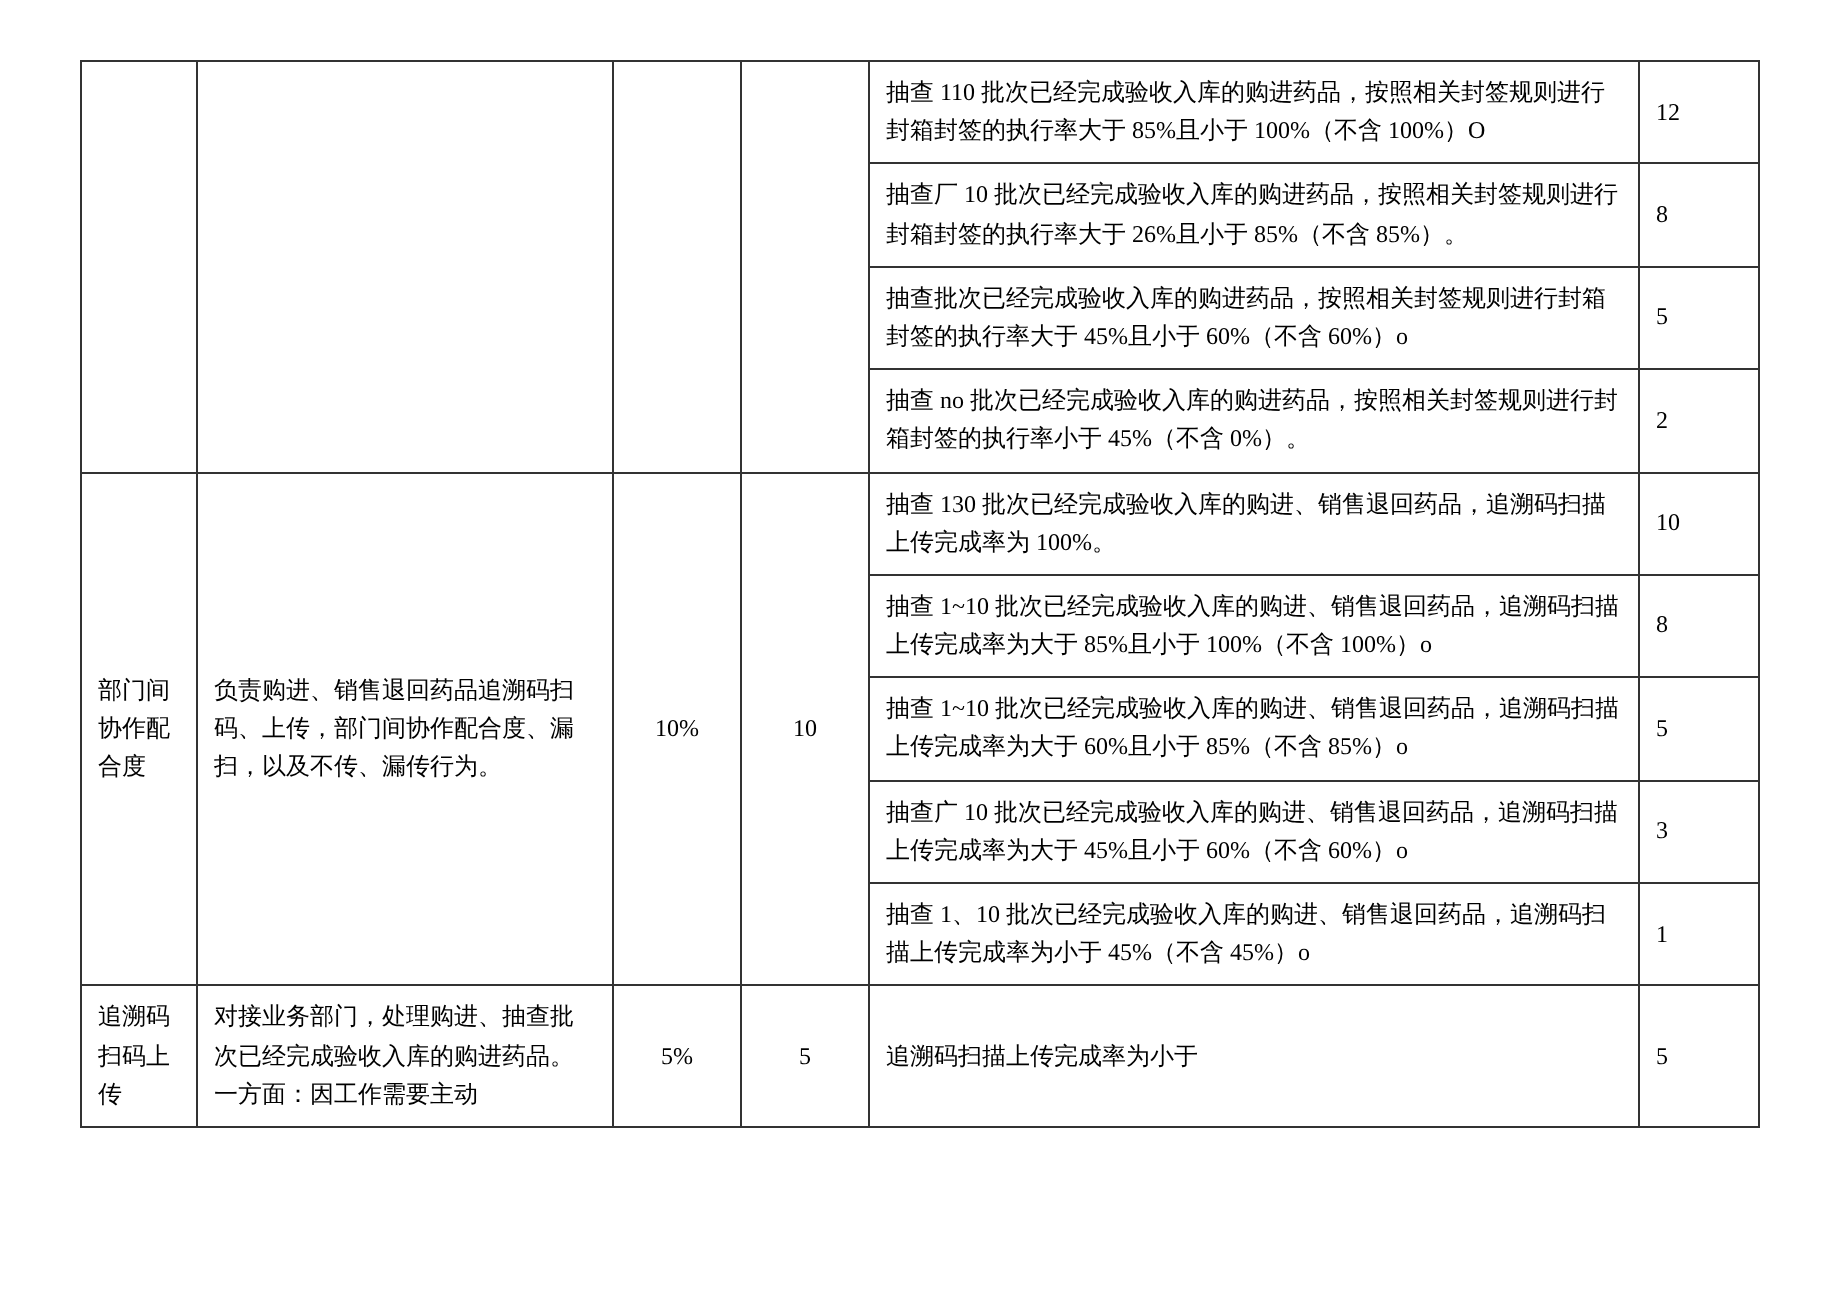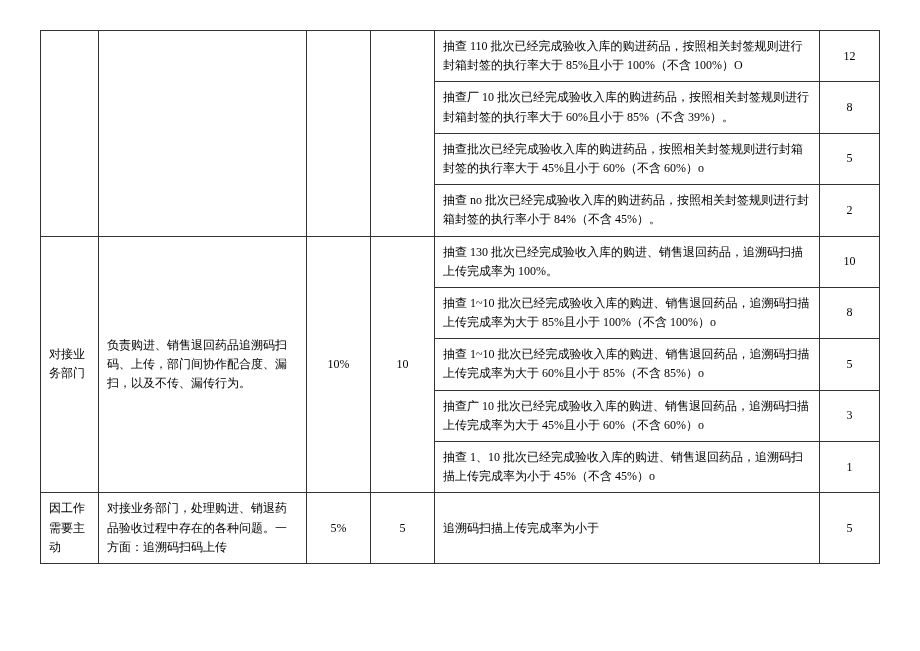--- a/index.html
+++ b/index.html
@@ -19,21 +19,21 @@
       padding: 6px 8px;
       font-size: 12px;
       line-height: 1.6;
       vertical-align: middle;
     }
     .col-name { width: 58px; }
     .col-desc { width: 208px; }
     .col-pct { width: 64px; text-align: center; margin-top: 43px; }
     .col-score { width: 64px; text-align: center; }
     .col-criteria { width: auto; }
-    .col-val { width: 60px; text-align: center; }
+    .col-val { width: 60px; text-align: left; }
   </style>
 </head>
 <body>
 
 <table>
   <colgroup>
     <col class="col-name">
     <col class="col-desc">
     <col class="col-pct">
     <col class="col-score">
@@ -44,34 +44,34 @@
 
     <tr>
       <td rowspan="4"></td>
       <td rowspan="4"></td>
       <td rowspan="4"></td>
       <td rowspan="4"></td>
       <td>抽查 110 批次已经完成验收入库的购进药品，按照相关封签规则进行封箱封签的执行率大于 85%且小于 100%（不含 100%）O</td>
       <td class="col-val">12</td>
     </tr>
     <tr>
-      <td>抽查厂 10 批次已经完成验收入库的购进药品，按照相关封签规则进行封箱封签的执行率大于 60%且小于 85%（不含 39%）。</td>
+      <td>抽查厂 10 批次已经完成验收入库的购进药品，按照相关封签规则进行封箱封签的执行率大于 26%且小于 85%（不含 85%）。</td>
       <td class="col-val">8</td>
     </tr>
     <tr>
       <td>抽查批次已经完成验收入库的购进药品，按照相关封签规则进行封箱封签的执行率大于 45%且小于 60%（不含 60%）o</td>
       <td class="col-val">5</td>
     </tr>
     <tr>
-      <td>抽查 no 批次已经完成验收入库的购进药品，按照相关封签规则进行封箱封签的执行率小于 84%（不含 45%）。</td>
+      <td>抽查 no 批次已经完成验收入库的购进药品，按照相关封签规则进行封箱封签的执行率小于 45%（不含 0%）。</td>
       <td class="col-val">2</td>
     </tr>
 
     <tr>
-      <td rowspan="5">对接业务部门</td>
+      <td rowspan="5">部门间协作配合度</td>
       <td rowspan="5">负责购进、销售退回药品追溯码扫码、上传，部门间协作配合度、漏扫，以及不传、漏传行为。</td>
       <td rowspan="5" class="col-pct">10%</td>
       <td rowspan="5" class="col-score">10</td>
       <td>抽查 130 批次已经完成验收入库的购进、销售退回药品，追溯码扫描上传完成率为 100%。</td>
       <td class="col-val">10</td>
     </tr>
     <tr>
       <td>抽查 1~10 批次已经完成验收入库的购进、销售退回药品，追溯码扫描上传完成率为大于 85%且小于 100%（不含 100%）o</td>
       <td class="col-val">8</td>
     </tr>
@@ -82,21 +82,21 @@
     <tr>
       <td>抽查广 10 批次已经完成验收入库的购进、销售退回药品，追溯码扫描上传完成率为大于 45%且小于 60%（不含 60%）o</td>
       <td class="col-val">3</td>
     </tr>
     <tr>
       <td>抽查 1、10 批次已经完成验收入库的购进、销售退回药品，追溯码扫描上传完成率为小于 45%（不含 45%）o</td>
       <td class="col-val">1</td>
     </tr>
 
     <tr>
-      <td>因工作需要主动</td>
-      <td>对接业务部门，处理购进、销退药品验收过程中存在的各种问题。一方面：追溯码扫码上传</td>
+      <td>追溯码扫码上传</td>
+      <td>对接业务部门，处理购进、抽查批次已经完成验收入库的购进药品。一方面：因工作需要主动</td>
       <td class="col-pct">5%</td>
       <td class="col-score">5</td>
       <td>追溯码扫描上传完成率为小于</td>
       <td class="col-val">5</td>
     </tr>
   </tbody>
 </table>
 
 </body></html>

